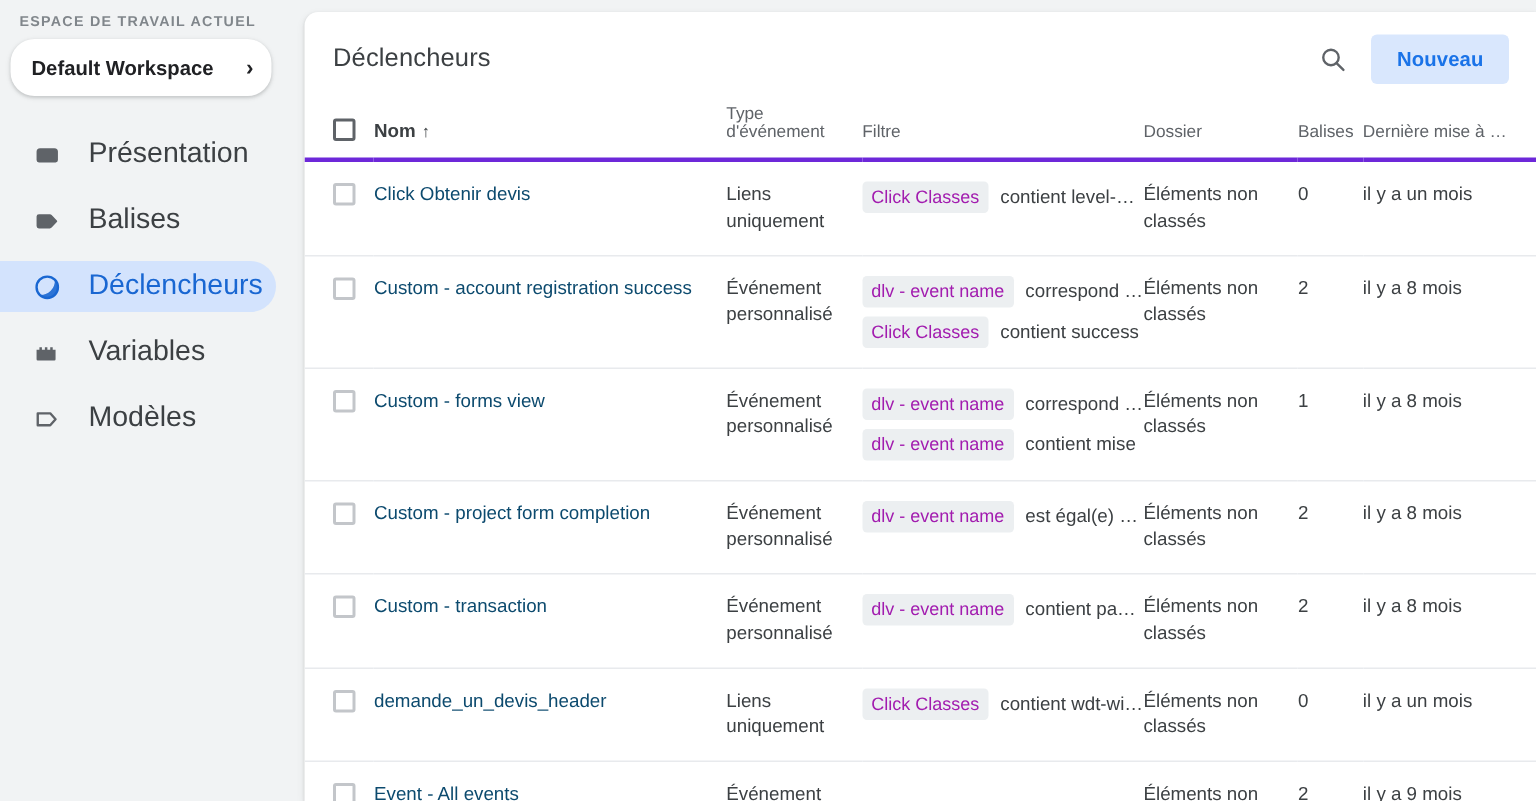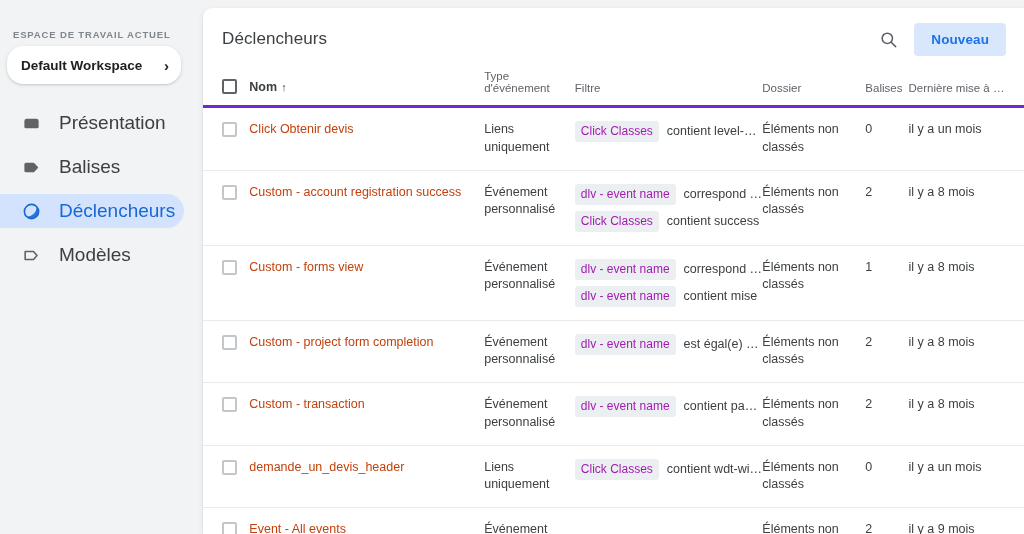--- a/index.html
+++ b/index.html
@@ -9,21 +9,21 @@
     background: #f1f3f4;
     overflow: hidden;
   }
   .app { display: flex; width: 1024px; height: 534px; }
 
   
   .sidebar {
     width: 203px; height: 461px;
     background: #f1f3f4;
     flex: 0 0 203px;
-    padding-top: 20px;
+    padding-top: 0;
     position: relative;
   }
   .ws-label {
     font-size: 9.5px;
     letter-spacing: .85px;
     color: #80868b;
     font-weight: 600;
     padding: 9px 0 6px 13px;
     text-transform: uppercase;
     white-space: nowrap;
@@ -118,21 +118,21 @@
   thead th.c-name { color:#3c4043; font-weight:600; font-size:12.5px; }
 
   tbody td {
     font-size: 12.5px; color: #3c4043;
     padding: 13px 0 13px 0;
     vertical-align: top;
     border-bottom: 1px solid #e8eaed;
     line-height: 1.42;
   }
   tbody td.c-chk { padding-left: 19px; padding-top: 14px; }
-  .row-name { color: #c2410c; cursor: pointer; font-size: 12.5px; }
+  .row-name { color: #0c4a6e; cursor: pointer; font-size: 12.5px; }
   .chkbox {
     width: 15px; height: 15px;
     border: 2px solid #c3c6ca; border-radius: 2px;
     display: block; cursor: pointer; background: #fff;
   }
   .chkbox.head { border-color: #5f6368; }
   .sort-arrow { font-size: 11px; color: #3c4043; margin-left: 4px; }
 
   .filt-line { display: flex; align-items: baseline; gap: 8px; white-space: nowrap; }
   .filt-line + .filt-line { margin-top: 6px; }
@@ -180,20 +180,28 @@
         </div>
         <div class="nav-item active">
           <span class="nav-ico">
             <svg width="19" height="19" viewBox="0 0 24 24">
               <circle cx="12" cy="12" r="9" fill="none" stroke="#1967d2" stroke-width="2"></circle>
               <path fill="#1967d2" d="M12 3a9 9 0 0 1 0 18 7 7 0 0 0 0-18z"></path>
               <path fill="#1967d2" d="M5.6 18.4A9 9 0 0 0 18.4 5.6 12 12 0 0 1 5.6 18.4z" opacity=".9"></path>
             </svg>
           </span>
           <span class="nav-txt">Déclencheurs</span>
+        </div>
+        <div class="nav-item">
+          <span class="nav-ico">
+            <svg width="19" height="19" viewBox="0 0 24 24">
+              <path fill="#5f6368" d="M3 9h2.4V7h2.1v2H10V7h2.1v2h2.4V7h2.1v2H19v8a1 1 0 0 1-1 1H4a1 1 0 0 1-1-1V9z"></path>
+            </svg>
+          </span>
+          <span class="nav-txt">Variables</span>
         </div>
         <div class="nav-item">
           <span class="nav-ico">
             <svg width="19" height="19" viewBox="0 0 24 24">
               <path fill="none" stroke="#5f6368" stroke-width="2" stroke-linejoin="round" d="M4 7h10.5l4.5 5-4.5 5H4z"></path>
             </svg>
           </span>
           <span class="nav-txt">Modèles</span>
         </div>
       </nav>

